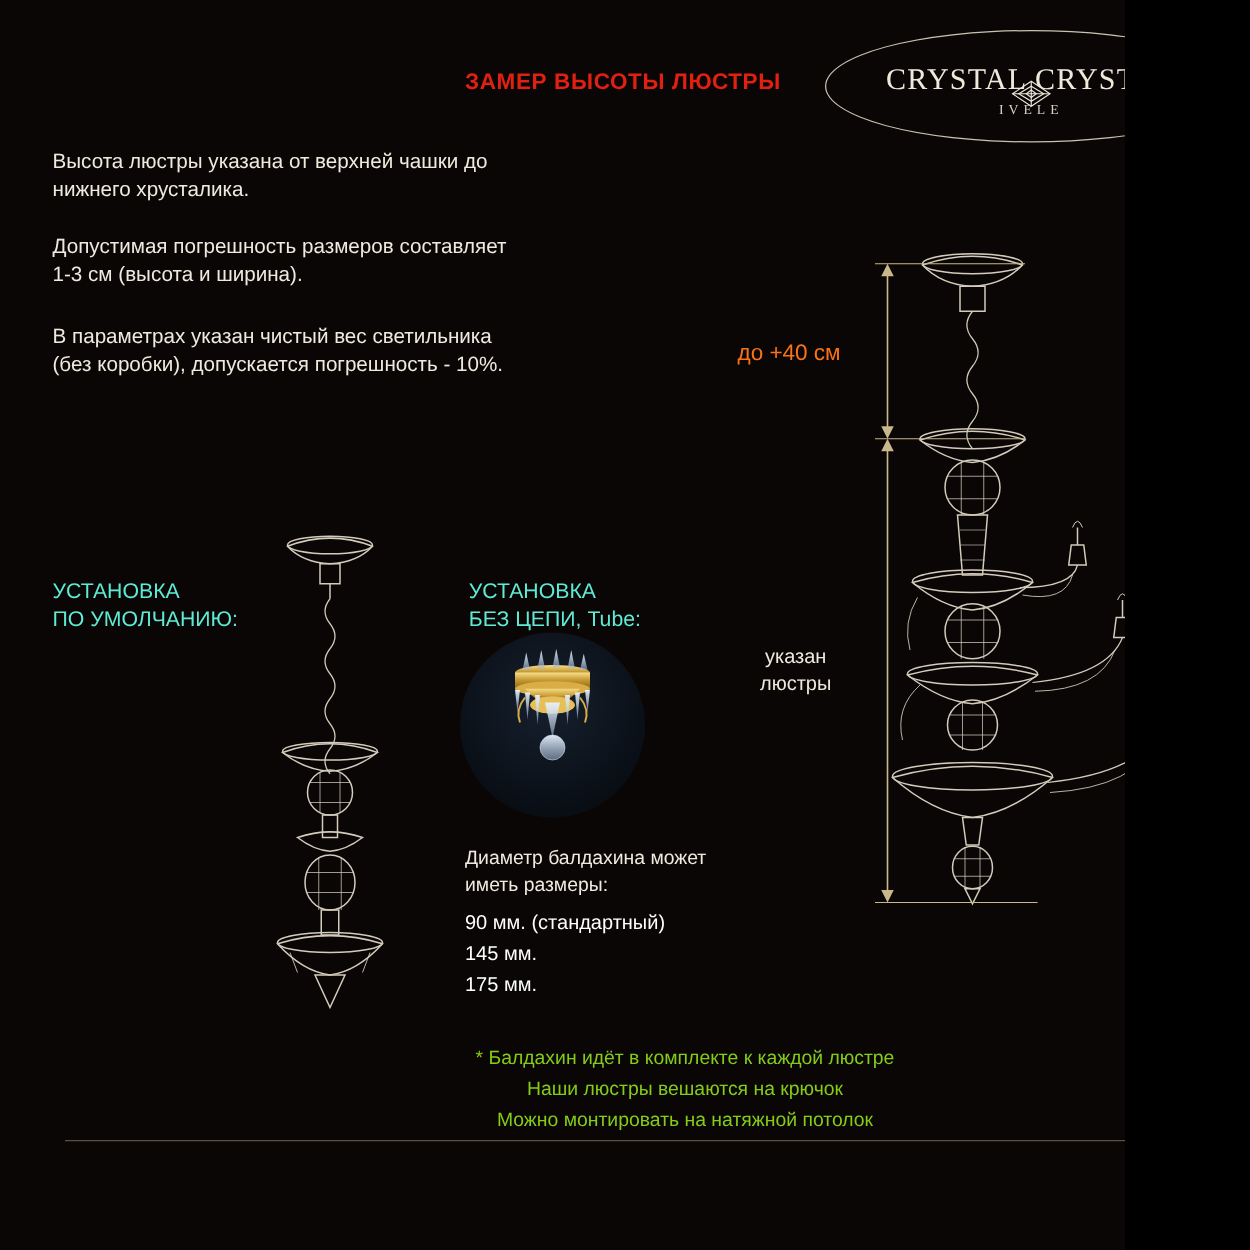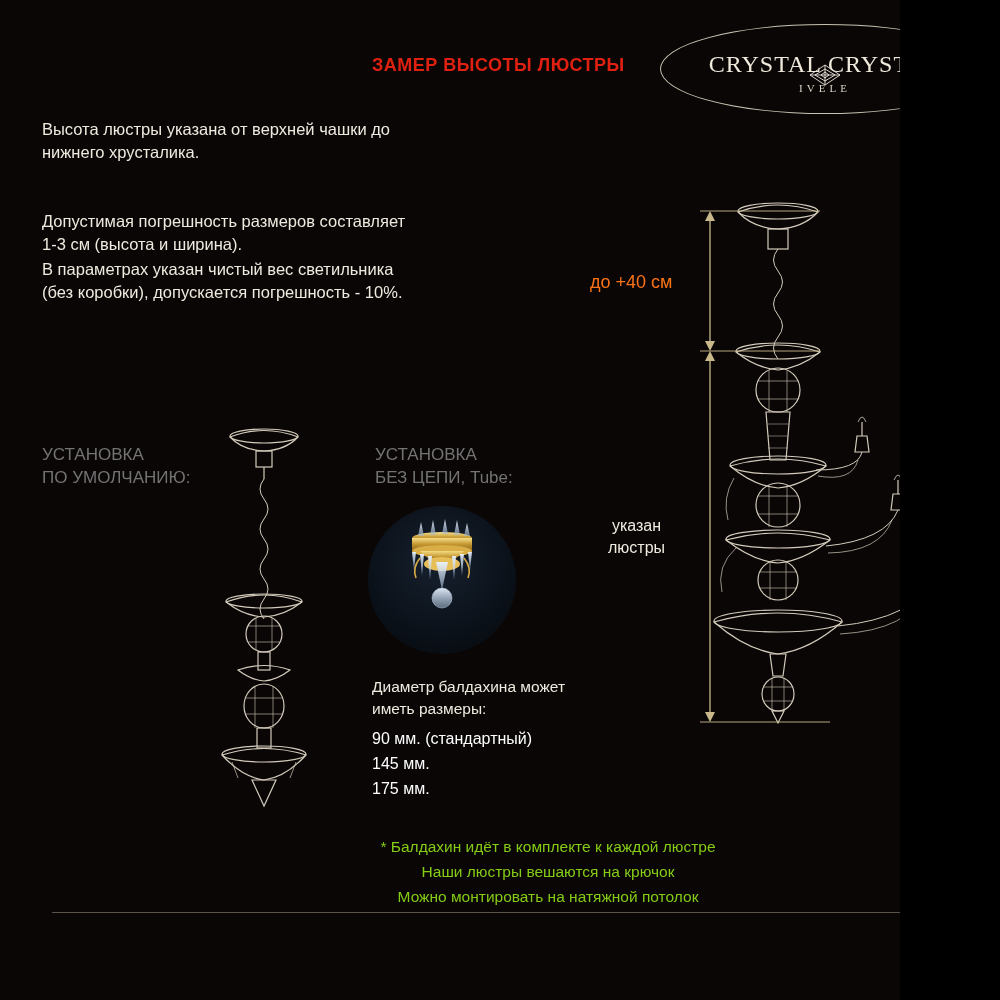--- a/index.html
+++ b/index.html
@@ -78,31 +78,32 @@
   
   .para {
     position: absolute;
     left: 42px;
     font-size: 16.5px;
     line-height: 23px;
     color: #efeade;
     white-space: pre-line;
   }
   .p1 { top: 118px; }
-  .p2 { top: 186px; margin-top: 24px; }
+  .p2 { top: 186px; }
   .p3 { top: 258px; }
   .p4 { top: 329px; }
 
   
   .sec-label {
     position: absolute;
     font-size: 17px;
     line-height: 23px;
-    color: #737373;
-    white-space: pre-line;
+    color: #5eead4;
+    white-space: pre-line;
+    margin-top: 18px;
   }
   .sec-default { left: 42px; top: 443px; }
   .sec-nochain { left: 375px; top: 443px; }
 
   
   .photo {
     position: absolute;
     left: 368px;
     top: 506px;
     width: 148px;

